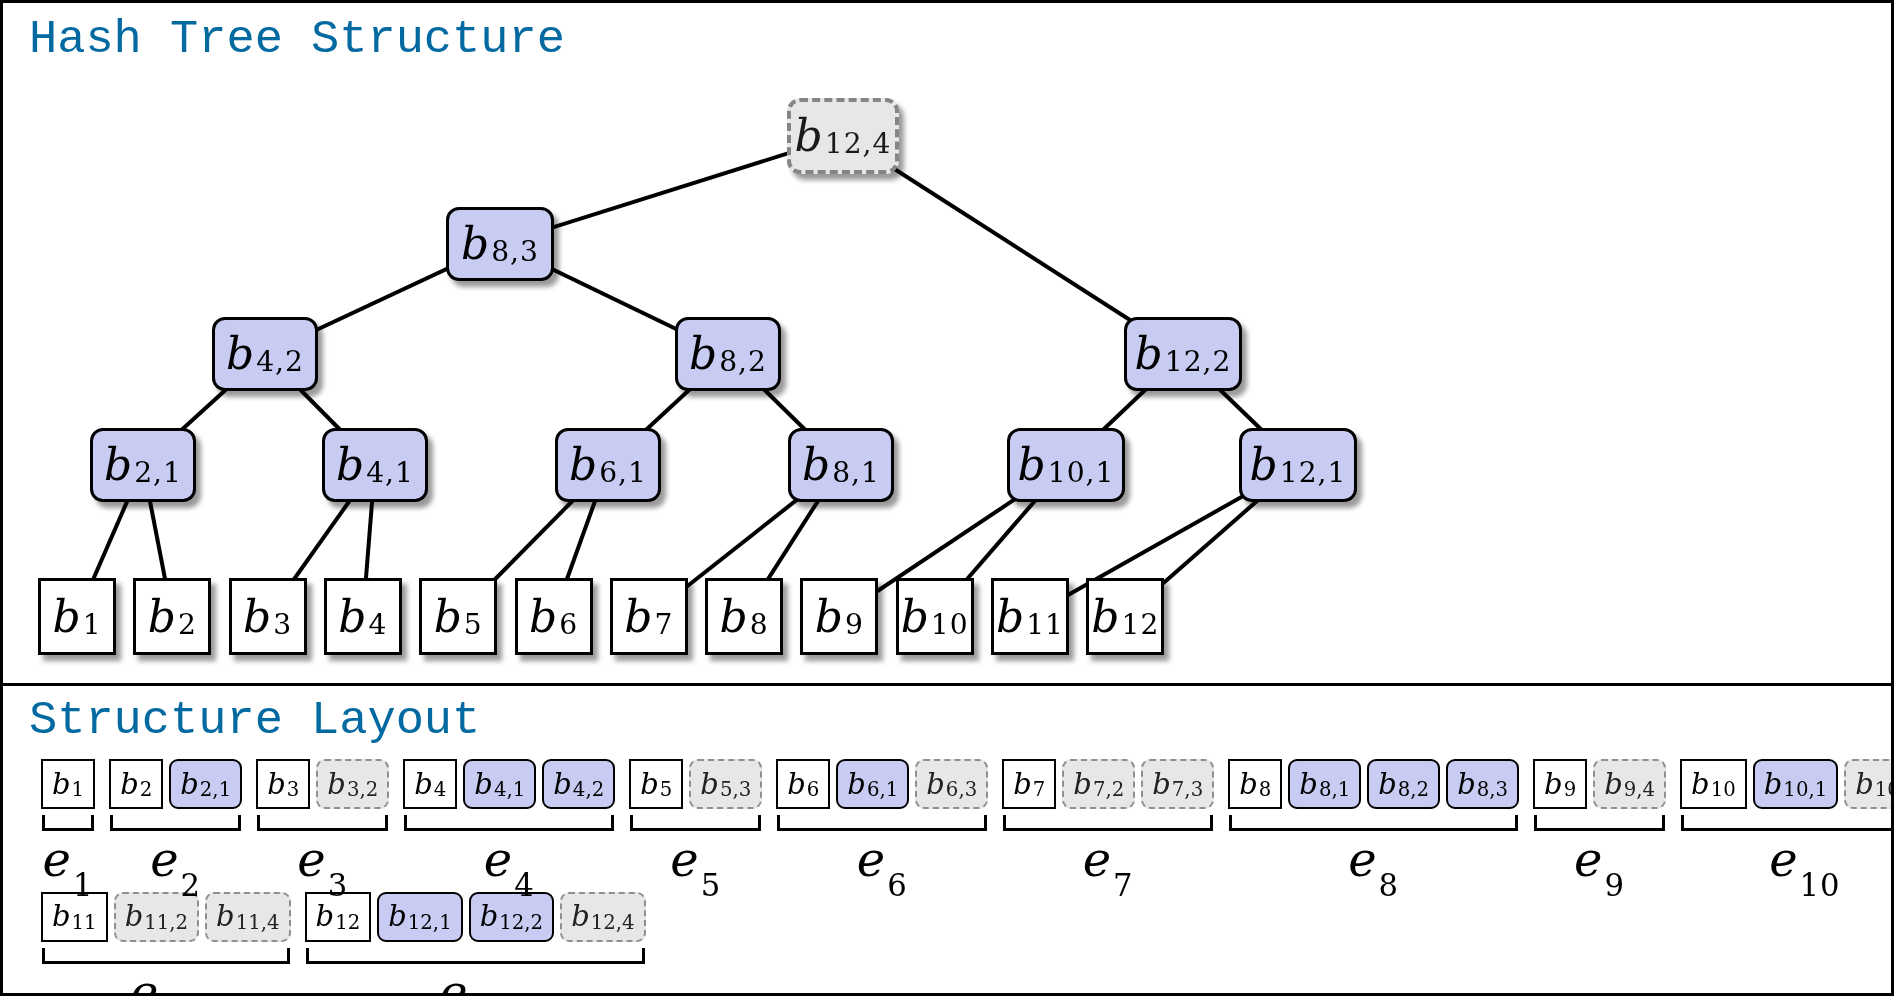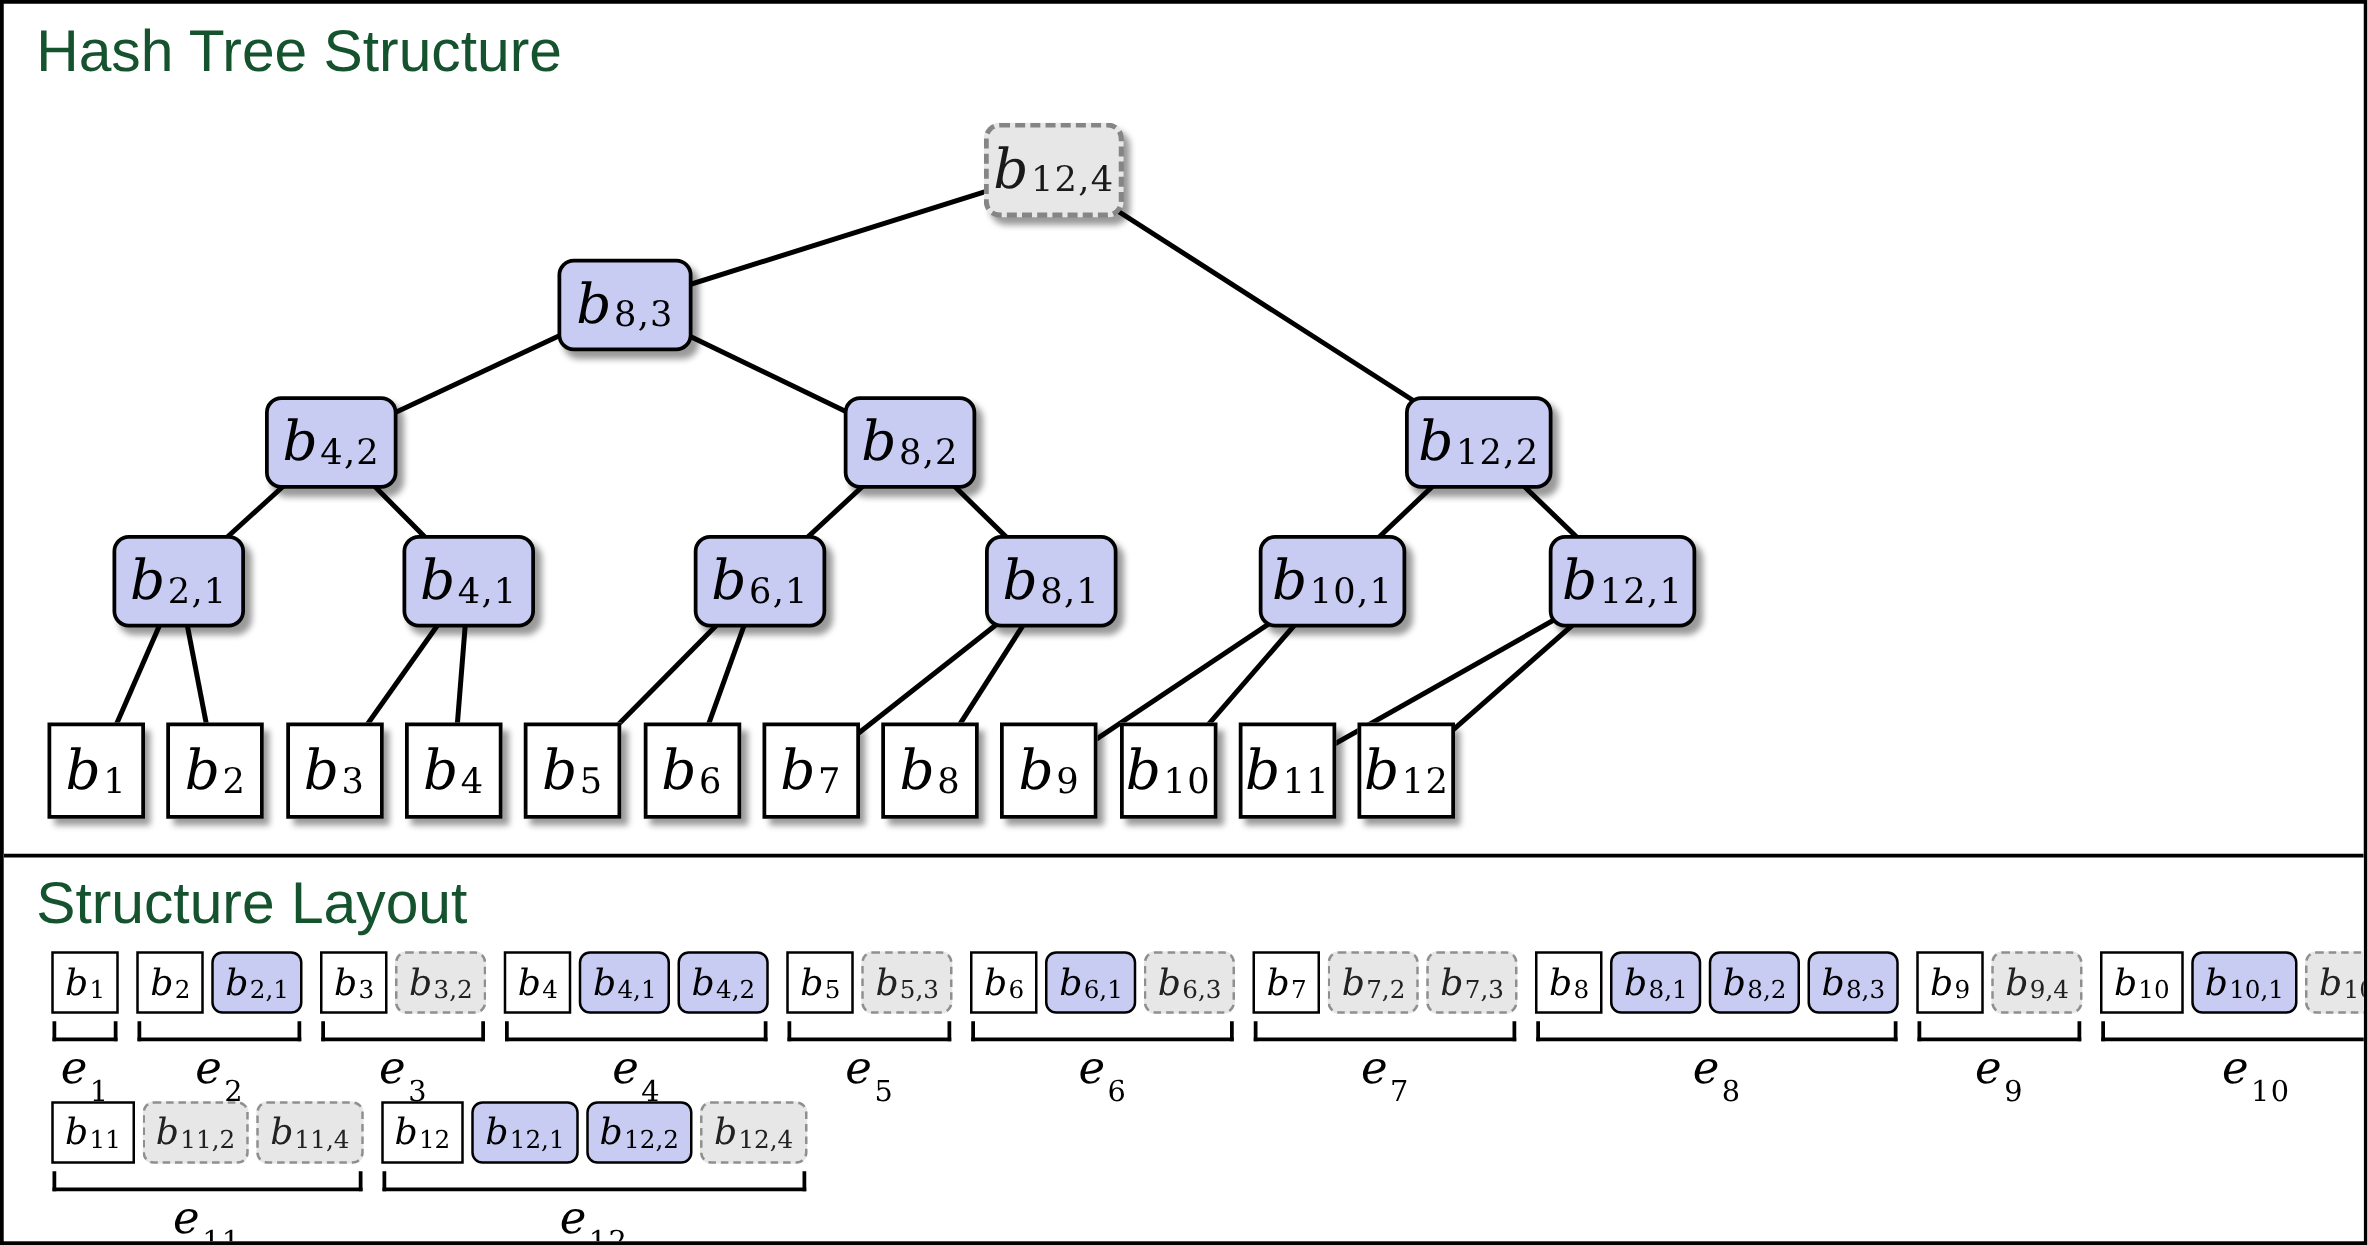--- a/index.html
+++ b/index.html
@@ -11,23 +11,23 @@
   .canvas{
     position:relative;
     width:1894px;height:996px;
     box-sizing:border-box;
     border:3px solid #000;
     background:#fff;
     overflow:hidden;
     font-family:"DejaVu Serif",serif;
   }
   .section-title{
-    font-family:Liberation Sans, sans-serif;
+    font-family:Liberation Mono, monospace;
     font-size:47px;
-    color:#14532d;
+    color:#0369a1;
     white-space:nowrap;
   }
   #tree-title{position:absolute;left:26px;top:10px;}
   
   #tree-edges{position:absolute;left:0;top:0;pointer-events:none;}
   .node{
     position:absolute;
     box-sizing:border-box;
     display:flex;align-items:center;justify-content:center;
     border:3px solid #000;
@@ -94,21 +94,21 @@
   }
   .bracket{
     align-self:stretch;
     height:13px;
     margin:6px 1px 0 1px;
     border:3px solid #000;
     border-top:none;
   }
   .glabel{
     margin-top:2px;
-    font-size:36px;line-height:1.1;
+    font-size:48px;line-height:1.1;
     color:#000;
   }
 </style>
 </head>
 <body>
 
 <div class="canvas">
 
   <div>
     <div id="tree-title" class="section-title">Hash Tree Structure</div>

